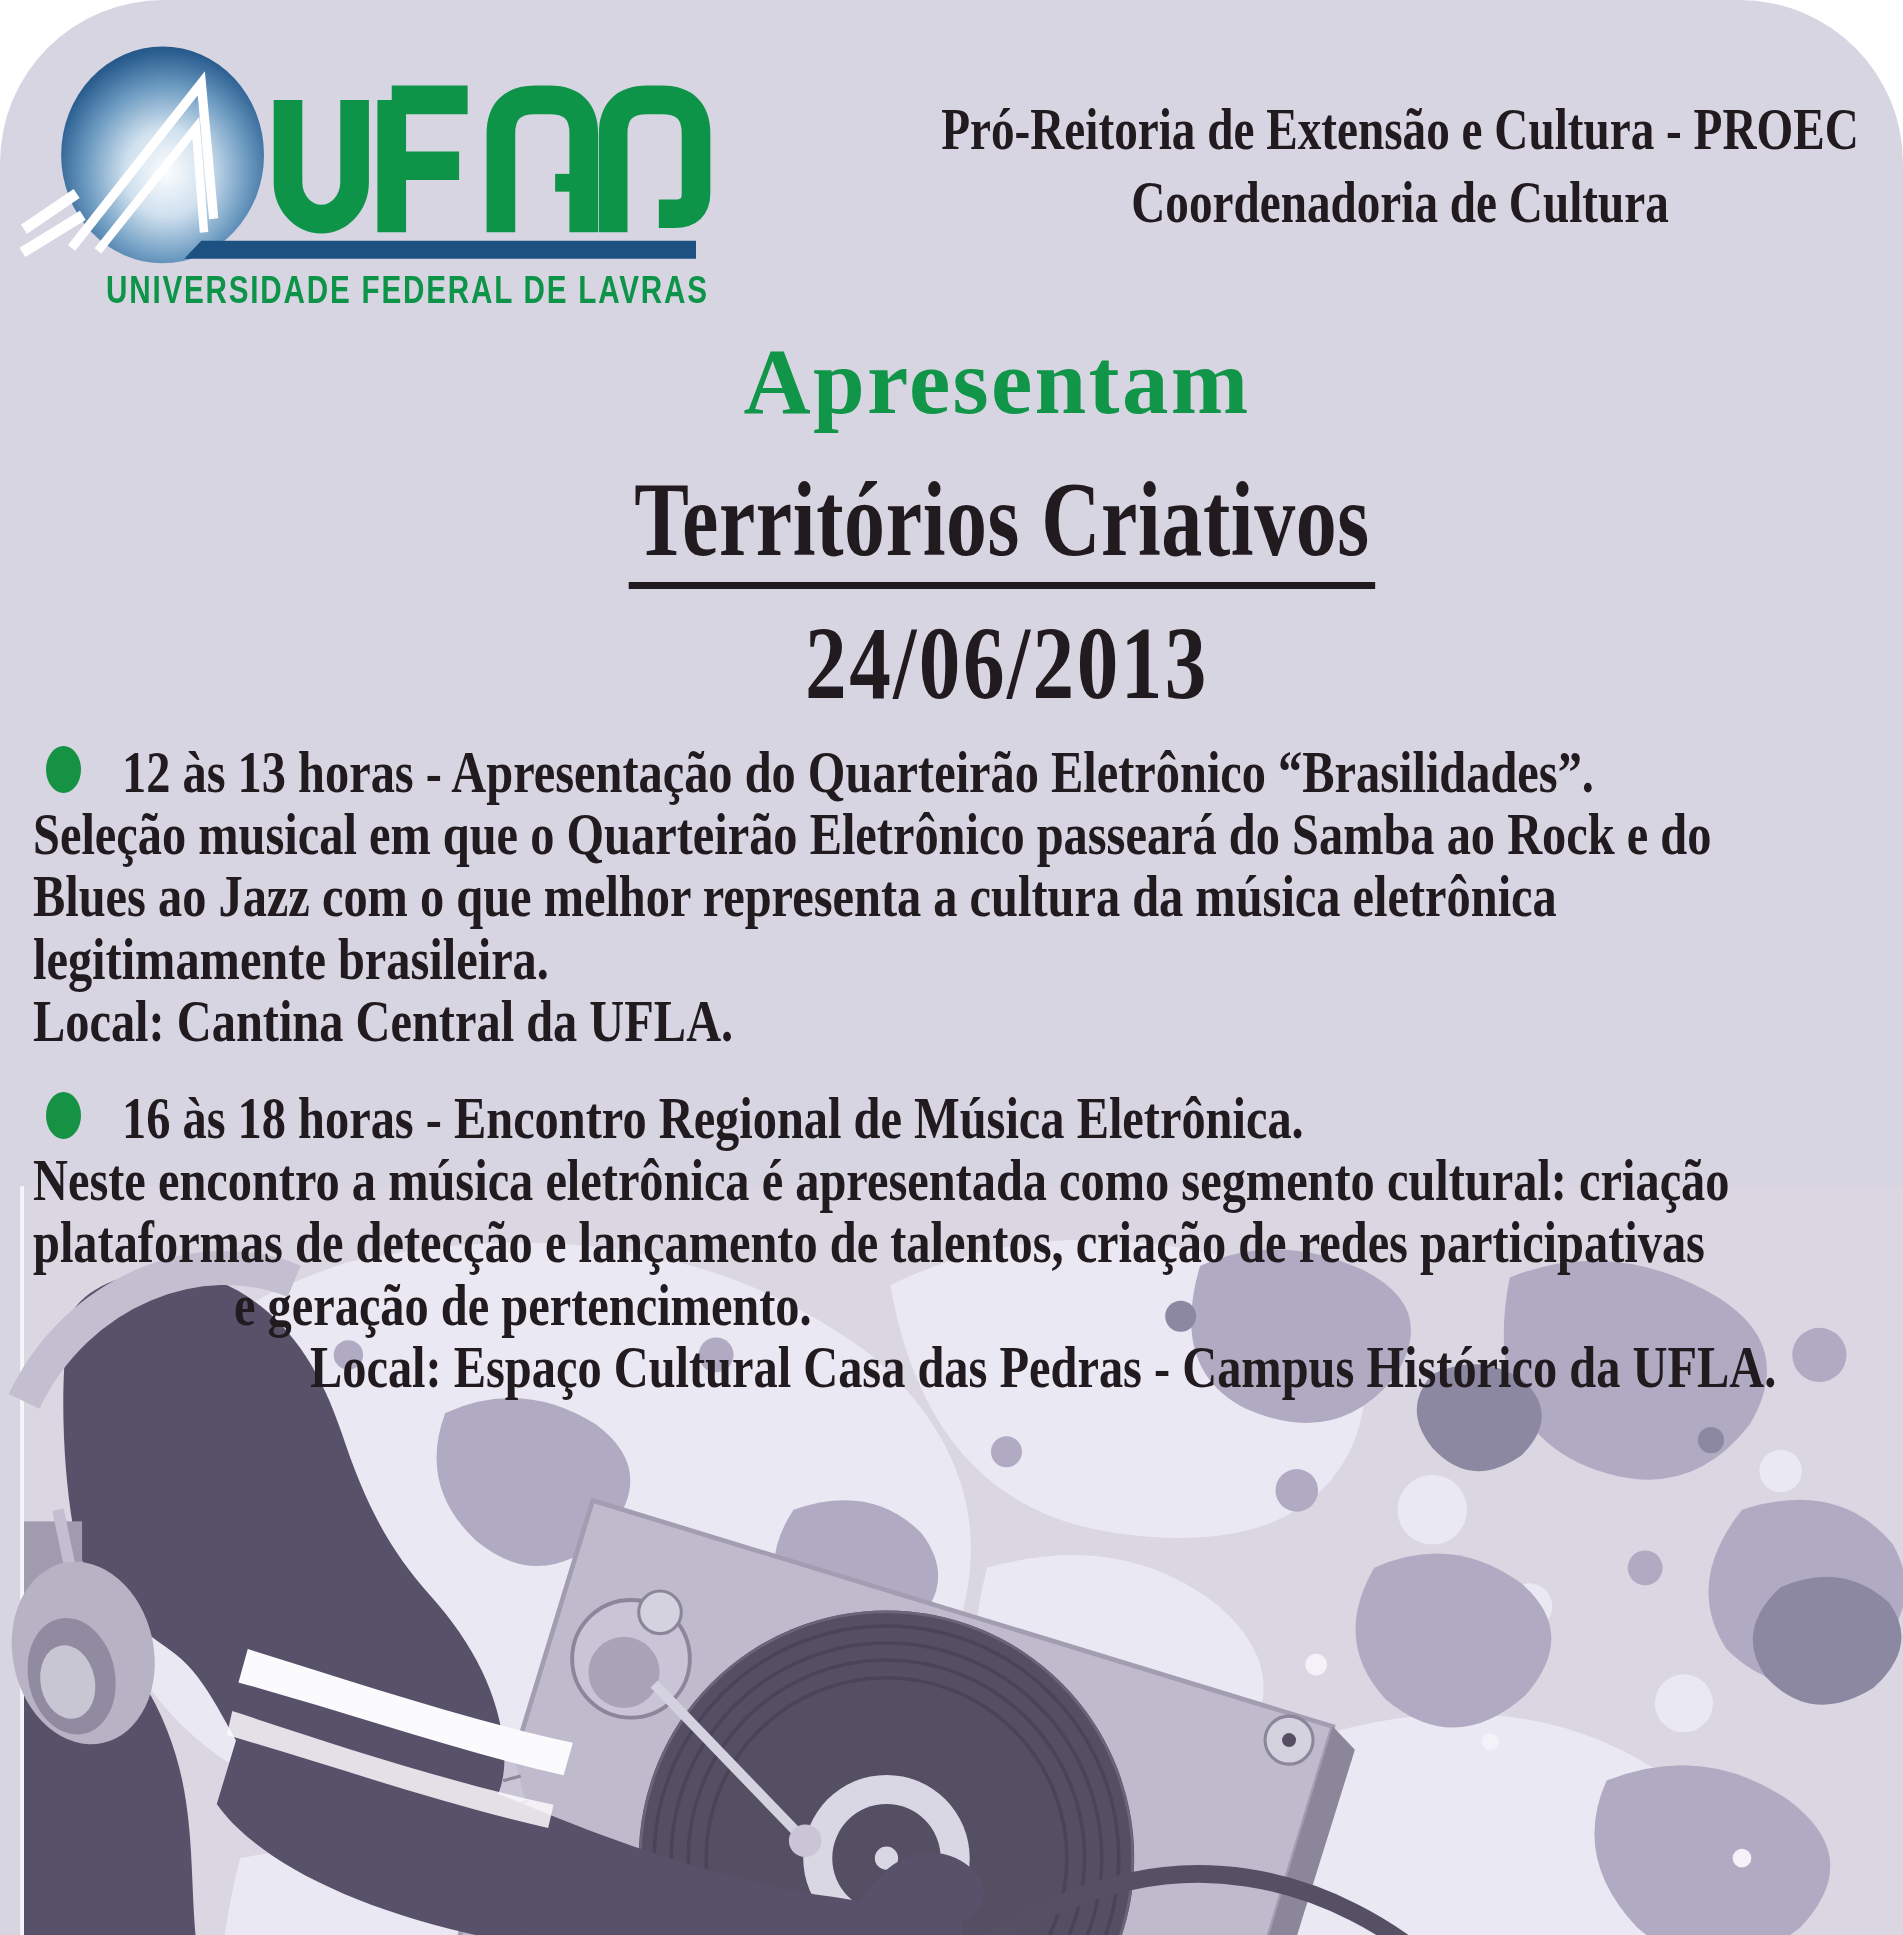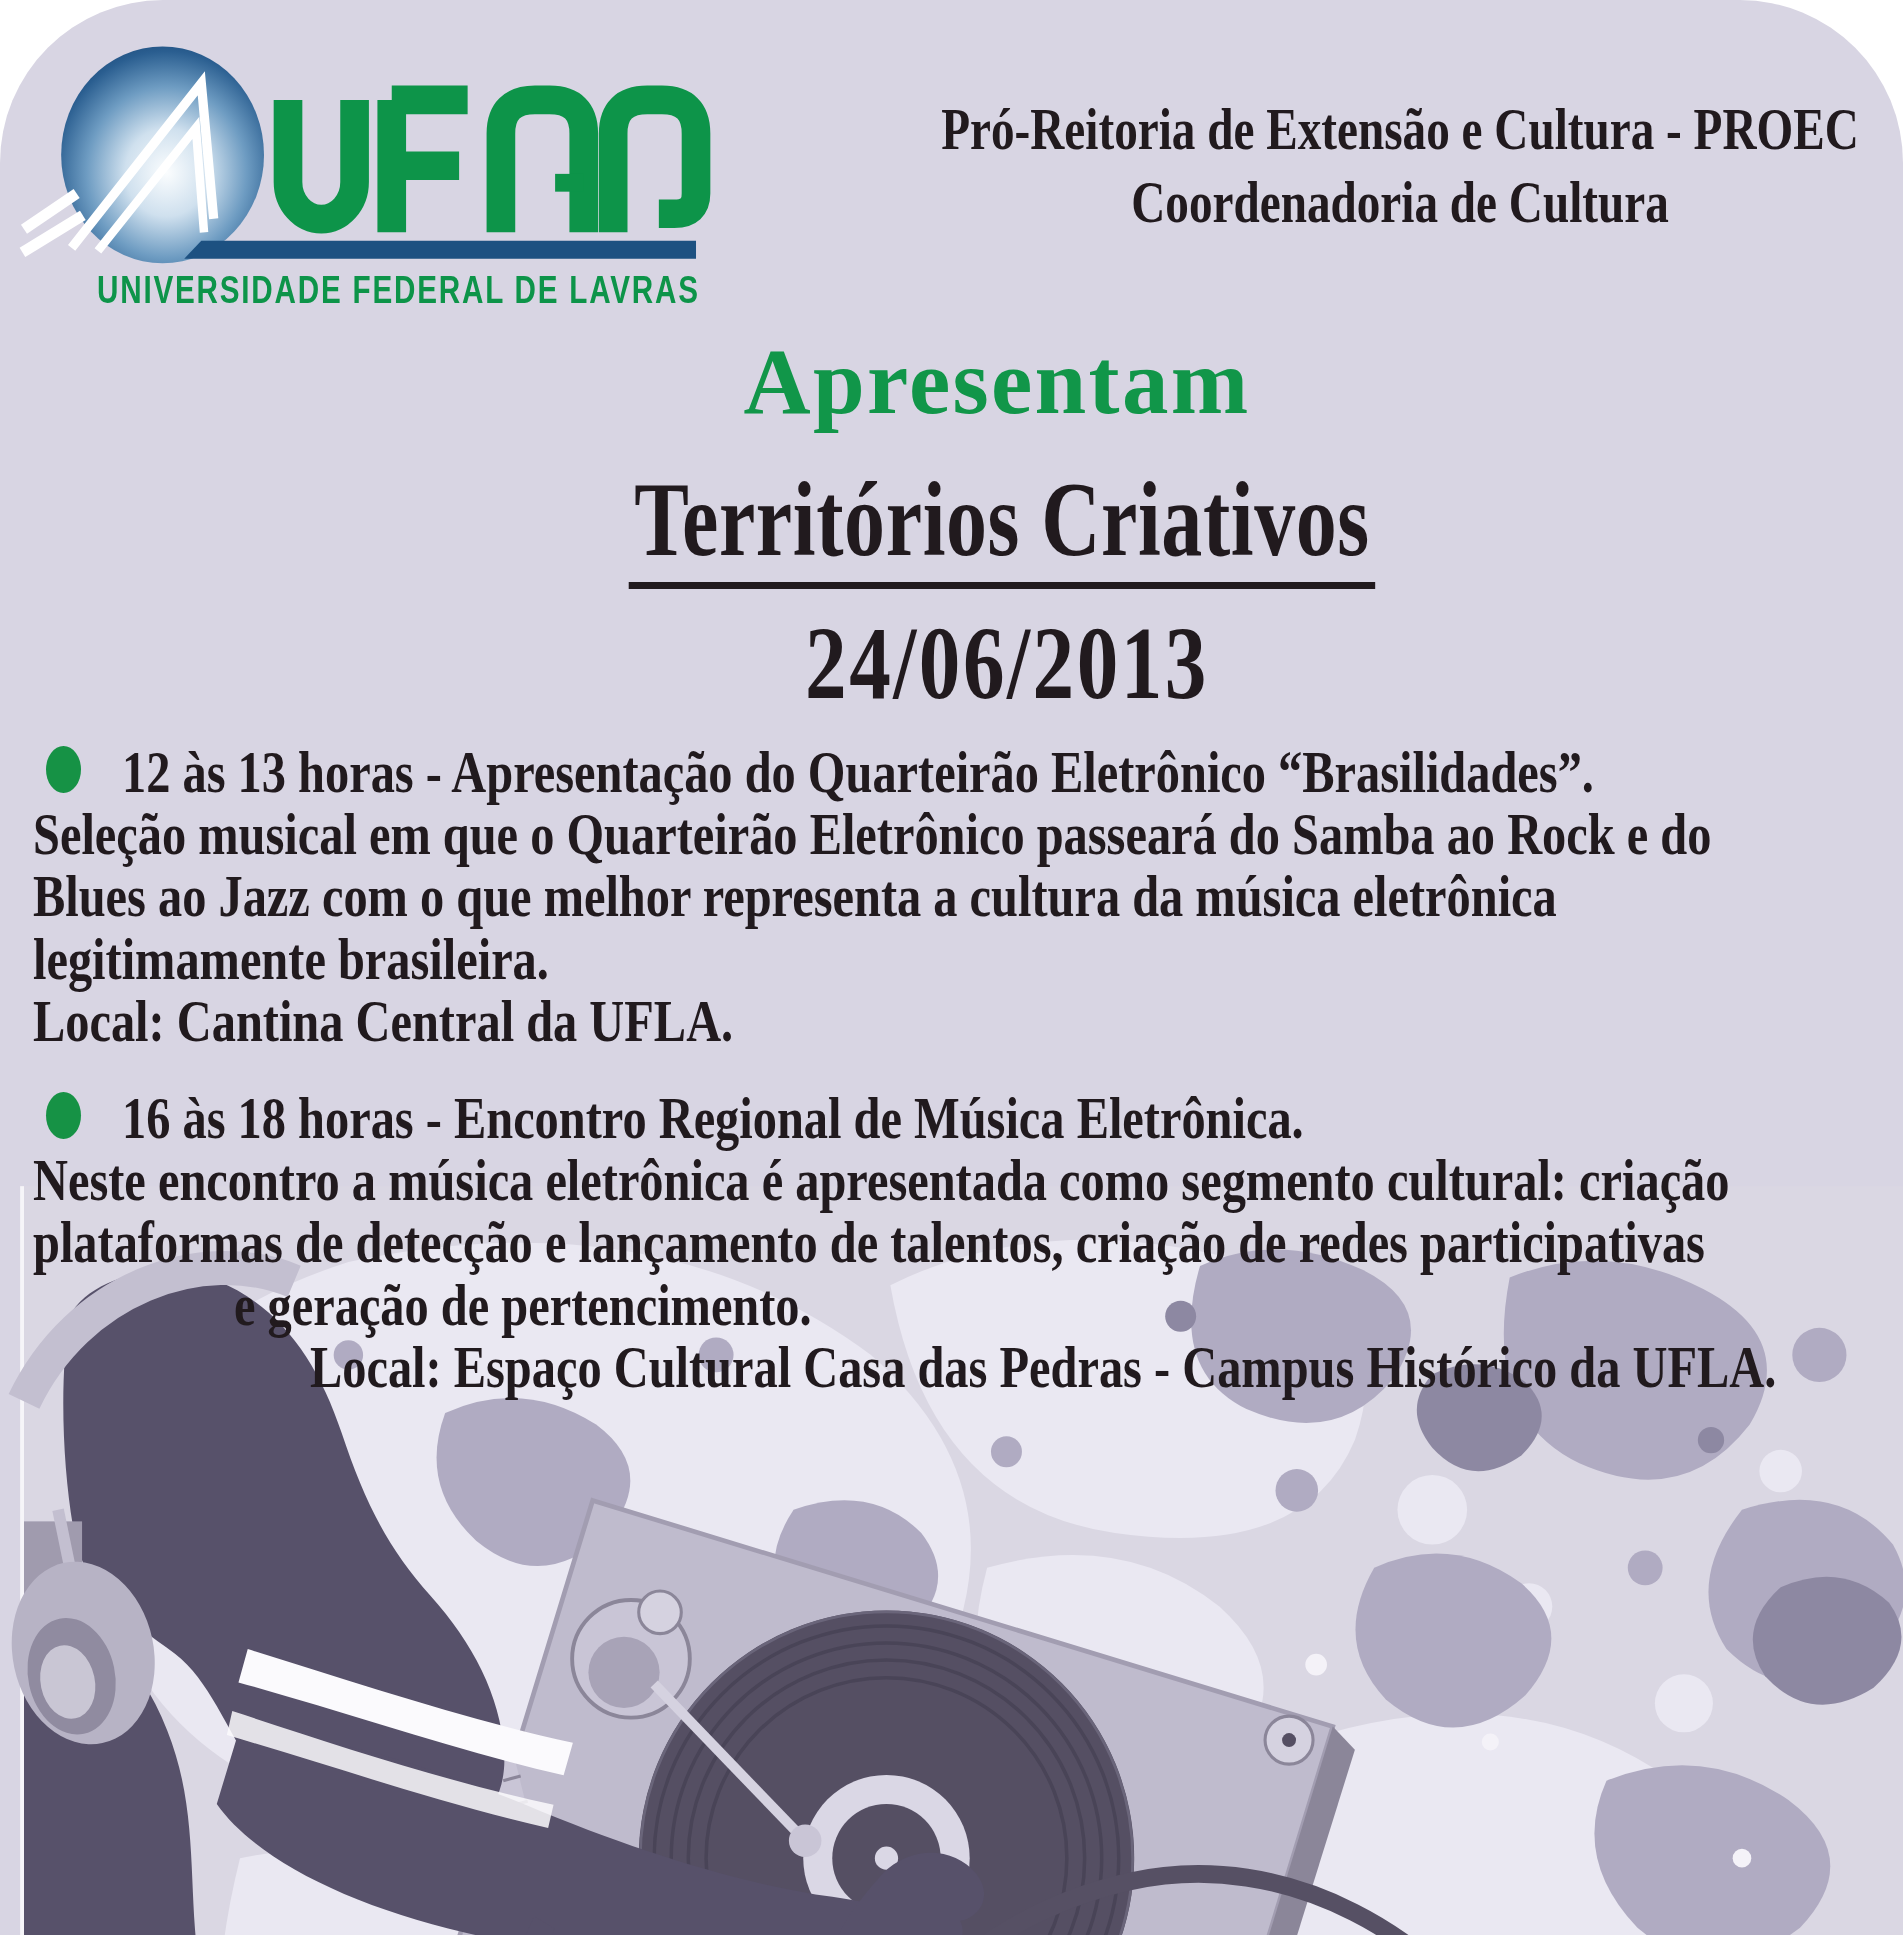--- a/index.html
+++ b/index.html
@@ -224,21 +224,21 @@
     <g fill="none" stroke="#0d9449" stroke-width="74">
       <path d="M744,258 L744,470 A86,96 0 0 0 916,470 L916,258"></path>
       <path d="M1012,600 L1012,258 M1012,258 L1208,258 M1012,428 L1186,428"></path>
       <path d="M1294,600 L1294,345 Q1294,258 1382,258 L1420,258 Q1508,258 1508,345 L1508,600"></path>
       <path d="M1508,472 L1434,472" stroke-width="46"></path>
       <path d="M1584,600 L1584,345 Q1584,258 1672,258 L1710,258 Q1798,258 1798,345 L1798,500 Q1798,552 1742,552 L1702,552"></path>
     </g>
     <polygon points="520,622 1798,622 1798,668 476,668" fill="#1d5181"></polygon>
   </svg>
 
-  <div class="abs" style="left:0;top:0;width:736px;height:321px;">
+  <div class="abs" style="left:9px;top:0;width:736px;height:321px;">
 
     <div class="abs sans" style="left:97px;top:271px;font-size:38px;color:#0d9449;letter-spacing:2.3px;transform:scaleX(0.78);transform-origin:0 0;">UNIVERSIDADE FEDERAL DE LAVRAS</div>
   </div>
 
   <div class="abs ser dark cx" style="left:1400px;top:100px;font-size:59px;">Pró-Reitoria de Extensão e Cultura - PROEC</div>
   <div class="abs ser dark cx" style="left:1400px;top:173px;font-size:59px;">Coordenadoria de Cultura</div>
 
   <div class="abs ser" style="left:997px;top:335px;font-size:93px;color:#119649;letter-spacing:2.3px;transform:translateX(-50%);text-align:center;">Apresentam</div>
 
   <div class="abs ser dark" style="left:1002px;top:467px;font-size:105px;letter-spacing:0.8px;border-bottom:7.7px solid #211a1e;padding:0 7px 10px 7px;transform:translateX(-50%) scaleX(0.78);transform-origin:center;">Territórios Criativos</div>

